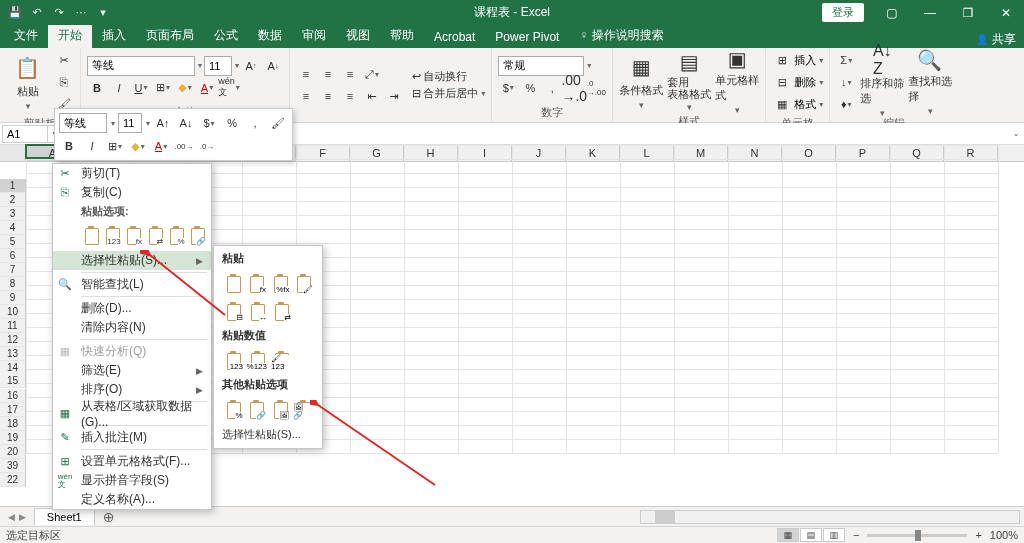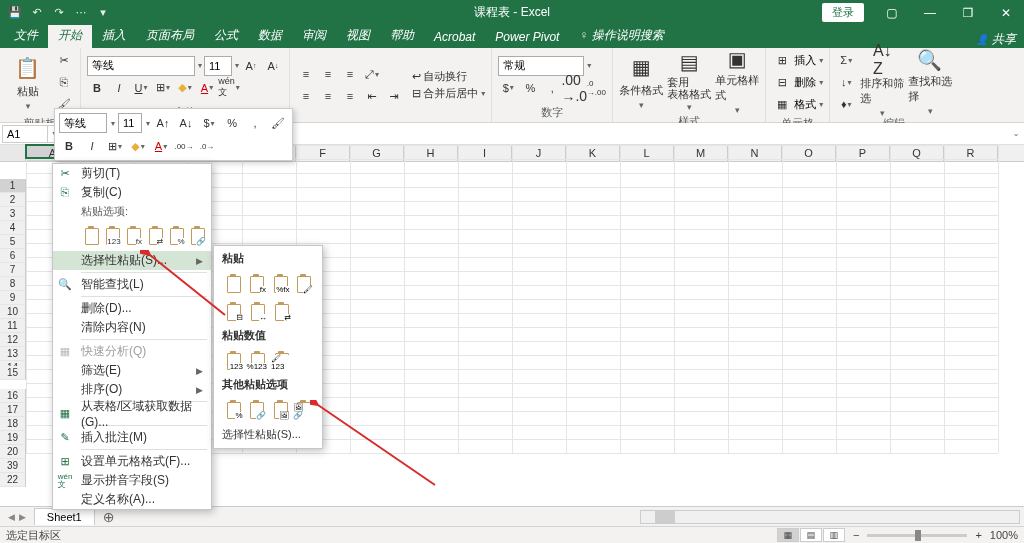--- a/index.html
+++ b/index.html
@@ -8,21 +8,21 @@
 
 .titlebar { background: #217346; height: 25px; display: flex; align-items: center; color: #fff; font-size: 11px; position: relative; }
 .qat { display: flex; align-items: center; gap: 4px; padding: 0 6px; }
 .qat-ico { width: 18px; height: 18px; display: flex; align-items: center; justify-content: center; color: #fff; opacity: .9; }
 .title-txt { position: absolute; left: 50%; transform: translateX(-50%); font-size: 12px; color: #fff; }
 .title-right { position: absolute; right: 0; display: flex; align-items: center; gap: 2px; }
 .login-btn { background: #fff; color: #217346; padding: 2px 10px; font-size: 11px; border-radius: 2px; margin-right: 8px; }
 .win-btn { width: 36px; height: 25px; display: flex; align-items: center; justify-content: center; color: #fff; font-size: 12px; }
 
 
-.tabs { background: #217346; height: 23px; display: flex; align-items: flex-end; padding-left: 4px; font-style: italic; }
+.tabs { background: #217346; height: 23px; display: flex; align-items: flex-end; padding-left: 4px; }
 .tab { color: #fff; padding: 4px 10px; font-size: 12px; cursor: pointer; }
 .tab.active { background: #f3f2f1; color: #217346; }
 .tabs-right { margin-left: auto; display: flex; align-items: center; color: #fff; font-size: 12px; padding-right: 8px; }
 
 
 .ribbon { background: #f3f2f1; height: 75px; border-bottom: 1px solid #d5d5d5; display: flex; }
 .ribbon-group { border-right: 1px solid #e1dfdd; display: flex; flex-direction: column; height: 100%; position: relative; }
 .rg-body { flex: 1; display: flex; align-items: center; padding: 2px 6px; gap: 4px; }
 .rg-label { font-size: 11px; color: #5a5a5a; text-align: center; padding-bottom: 2px; }
 .big-btn { display: flex; flex-direction: column; align-items: center; justify-content: center; gap: 2px; font-size: 11px; color: #333; width: 44px; height: 62px; }
@@ -58,21 +58,21 @@
 .cells { position: absolute; left: 26px; top: 0; right: 0; bottom: 0; }
 .cell-border { position: absolute; border: 2px solid #217346; width: 54px; height: 15px; top: -1px; left: -1px; pointer-events: none; }
 .grid-lines-v, .grid-lines-h { position: absolute; background: #e5e5e5; }
 
 
 .ctx-menu { position: absolute; top: 163px; left: 52px; width: 160px; background: #fff; border: 1px solid #c6c6c6; box-shadow: 2px 2px 8px rgba(0,0,0,.25); z-index: 10; font-size: 12px; color: #333; }
 .ctx-item { display: flex; align-items: center; height: 19px; padding: 0 8px 0 28px; position: relative; }
 .ctx-item.disabled { color: #a0a0a0; }
 .ctx-ico { position: absolute; left: 4px; width: 16px; height: 16px; display: flex; align-items: center; justify-content: center; font-size: 11px; color: #217346; }
 .ctx-sep { height: 1px; background: #e1dfdd; margin: 2px 4px 2px 28px; }
-.ctx-label { padding: 2px 8px 2px 28px; font-size: 11px; color: #5a5a5a; font-weight: normal; }
+.ctx-label { padding: 2px 8px 2px 28px; font-size: 11px; color: #5a5a5a; font-weight: bold; }
 .paste-opts-row { display: flex; gap: 2px; padding: 2px 4px 4px 28px; }
 .paste-opt { width: 22px; height: 24px; border: 1px solid transparent; display: flex; align-items: center; justify-content: center; position: relative; }
 .clip-ico { width: 14px; height: 18px; position: relative; }
 .clip-ico::before { content: ''; position: absolute; top: 2px; left: 1px; width: 12px; height: 15px; background: #fff; border: 1px solid #c29a5a; border-radius: 1px; }
 .clip-ico::after { content: ''; position: absolute; top: 0; left: 4px; width: 6px; height: 3px; background: #c29a5a; border-radius: 1px 1px 0 0; }
 .clip-badge { position: absolute; bottom: 0; right: 0; font-size: 8px; background: #fff; line-height: 1; }
 .ctx-arrow { margin-left: auto; font-size: 9px; color: #666; }
 .ctx-item.hover-sub { background: #d5e5d5; }
 
 
@@ -380,21 +380,21 @@
       <div class="row-hdr" style="top: 73px;">5</div>
       <div class="row-hdr" style="top: 87px;">6</div>
       <div class="row-hdr" style="top: 101px;">7</div>
       <div class="row-hdr" style="top: 115px;">8</div>
       <div class="row-hdr" style="top: 129px;">9</div>
       <div class="row-hdr" style="top: 143px;">10</div>
       <div class="row-hdr" style="top: 157px;">11</div>
       <div class="row-hdr" style="top: 171px;">12</div>
       <div class="row-hdr" style="top: 185px;">13</div>
       <div class="row-hdr" style="top: 199px;">14</div>
-      <div class="row-hdr" style="top: 204px;">15</div>
+      <div class="row-hdr" style="top: 212px;">15</div>
       <div class="row-hdr" style="top: 227px;">16</div>
       <div class="row-hdr" style="top: 241px;">17</div>
       <div class="row-hdr" style="top: 255px;">18</div>
       <div class="row-hdr" style="top: 269px;">19</div>
       <div class="row-hdr" style="top: 283px;">20</div>
       <div class="row-hdr" style="top: 297px;">39</div>
       <div class="row-hdr" style="top: 311px;">22</div>
     </div>
   <div class="cells">
     <div id="gridlines">

